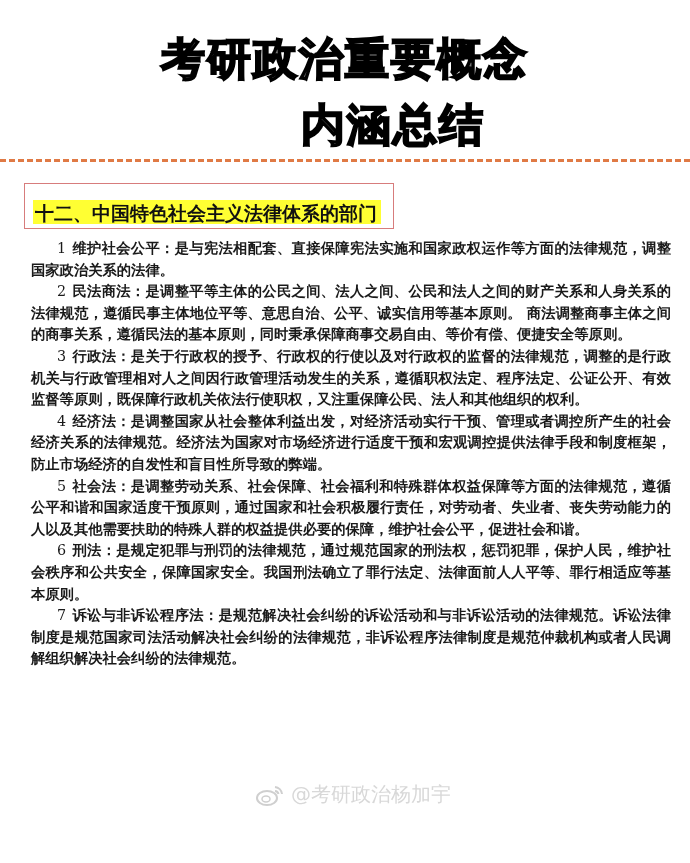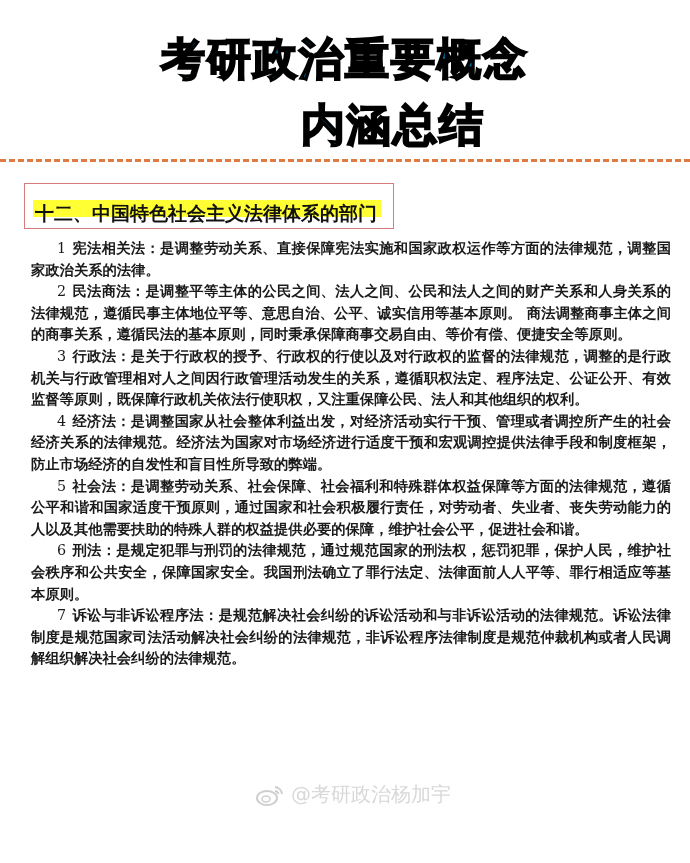--- a/index.html
+++ b/index.html
@@ -2,36 +2,36 @@
 <html><head>
 <meta charset="utf-8">
 <style>
   html, body { margin:0; padding:0; }
   body {
     width:690px; height:863px; background:#ffffff; position:relative; overflow:hidden;
     font-family: "DejaVu Sans", sans-serif; color:#111;
   }
   .title {
     position:absolute; left:0; width:690px; text-align:center;
-    font-family:"DejaVu Sans", sans-serif; font-weight:900; color:#0369a1;
+    font-family:"DejaVu Sans", sans-serif; font-weight:900; color:#737373;
     font-size:44px; letter-spacing:2px;
     -webkit-text-stroke:2px #000;
   }
   .title.l1 { top:30px; }
   .title.l2 { top:96px;padding-left:48px; }
   .divider {
     position:absolute; left:0; top:159px; width:690px; height:0;
     border-top:3px dashed #e07a45;
   }
   .section-box {
     position:absolute; left:24px; top:183px; width:370px; height:46px;
     border:1.5px solid #d77c7c; box-sizing:border-box;
   }
   .section-heading {
-    position:absolute; left:33px; top:200px; height:17px; line-height:26px;
+    position:absolute; left:33px; top:200px; height:24px; line-height:26px;
     background:#ffff33; padding:0 4px 0 2px;
     font-family:"DejaVu Sans", sans-serif; font-size:19px; font-weight:bold; color:#111;
   }
   .content {
     position:absolute; left:31px; top:238px; width:640px;
     font-family:"DejaVu Serif", serif; font-size:14.3px; line-height:21.6px; color:#1a1a1a;
     font-weight:bold;
   }
   .para { text-indent:26px; margin:0; text-align:justify; }
   .para .num { font-weight:normal; margin-right:6px; }
@@ -46,21 +46,21 @@
 
 <div class="title l1">考研政治重要概念</div>
 <div class="title l2">内涵总结</div>
 
 <div class="divider"></div>
 
 <div class="section-box"></div>
 <div class="section-heading">十二、中国特色社会主义法律体系的部门</div>
 
 <div class="content">
-  <p class="para"><span class="num">1</span><span>宪法相关法：是调整劳动关系、直接保障宪法实施和国家政权运作等方面的法律规范，调整国家政治关系的法律。</span></p>
+  <p class="para"><span class="num">1</span><span>维护社会公平：是与宪法相配套、直接保障宪法实施和国家政权运作等方面的法律规范，调整国家政治关系的法律。</span></p>
   <p class="para"><span class="num">2</span><span>民法商法：是调整平等主体的公民之间、法人之间、公民和法人之间的财产关系和人身关系的法律规范，遵循民事主体地位平等、意思自治、公平、诚实信用等基本原则。 商法调整商事主体之间的商事关系，遵循民法的基本原则，同时秉承保障商事交易自由、等价有偿、便捷安全等原则。</span></p>
   <p class="para"><span class="num">3</span><span>行政法：是关于行政权的授予、行政权的行使以及对行政权的监督的法律规范，调整的是行政机关与行政管理相对人之间因行政管理活动发生的关系，遵循职权法定、程序法定、公证公开、有效监督等原则，既保障行政机关依法行使职权，又注重保障公民、法人和其他组织的权利。</span></p>
   <p class="para"><span class="num">4</span><span>经济法：是调整国家从社会整体利益出发，对经济活动实行干预、管理或者调控所产生的社会经济关系的法律规范。经济法为国家对市场经济进行适度干预和宏观调控提供法律手段和制度框架，防止市场经济的自发性和盲目性所导致的弊端。</span></p>
   <p class="para"><span class="num">5</span><span>社会法：是调整劳动关系、社会保障、社会福利和特殊群体权益保障等方面的法律规范，遵循公平和谐和国家适度干预原则，通过国家和社会积极履行责任，对劳动者、失业者、丧失劳动能力的人以及其他需要扶助的特殊人群的权益提供必要的保障，维护社会公平，促进社会和谐。</span></p>
   <p class="para"><span class="num">6</span><span>刑法：是规定犯罪与刑罚的法律规范，通过规范国家的刑法权，惩罚犯罪，保护人民，维护社会秩序和公共安全，保障国家安全。我国刑法确立了罪行法定、法律面前人人平等、罪行相适应等基本原则。</span></p>
   <p class="para"><span class="num">7</span><span>诉讼与非诉讼程序法：是规范解决社会纠纷的诉讼活动和与非诉讼活动的法律规范。诉讼法律制度是规范国家司法活动解决社会纠纷的法律规范，非诉讼程序法律制度是规范仲裁机构或者人民调解组织解决社会纠纷的法律规范。</span></p>
 </div>
 
 <div class="watermark">
   <svg class="wb-icon" viewBox="0 0 30 24">

